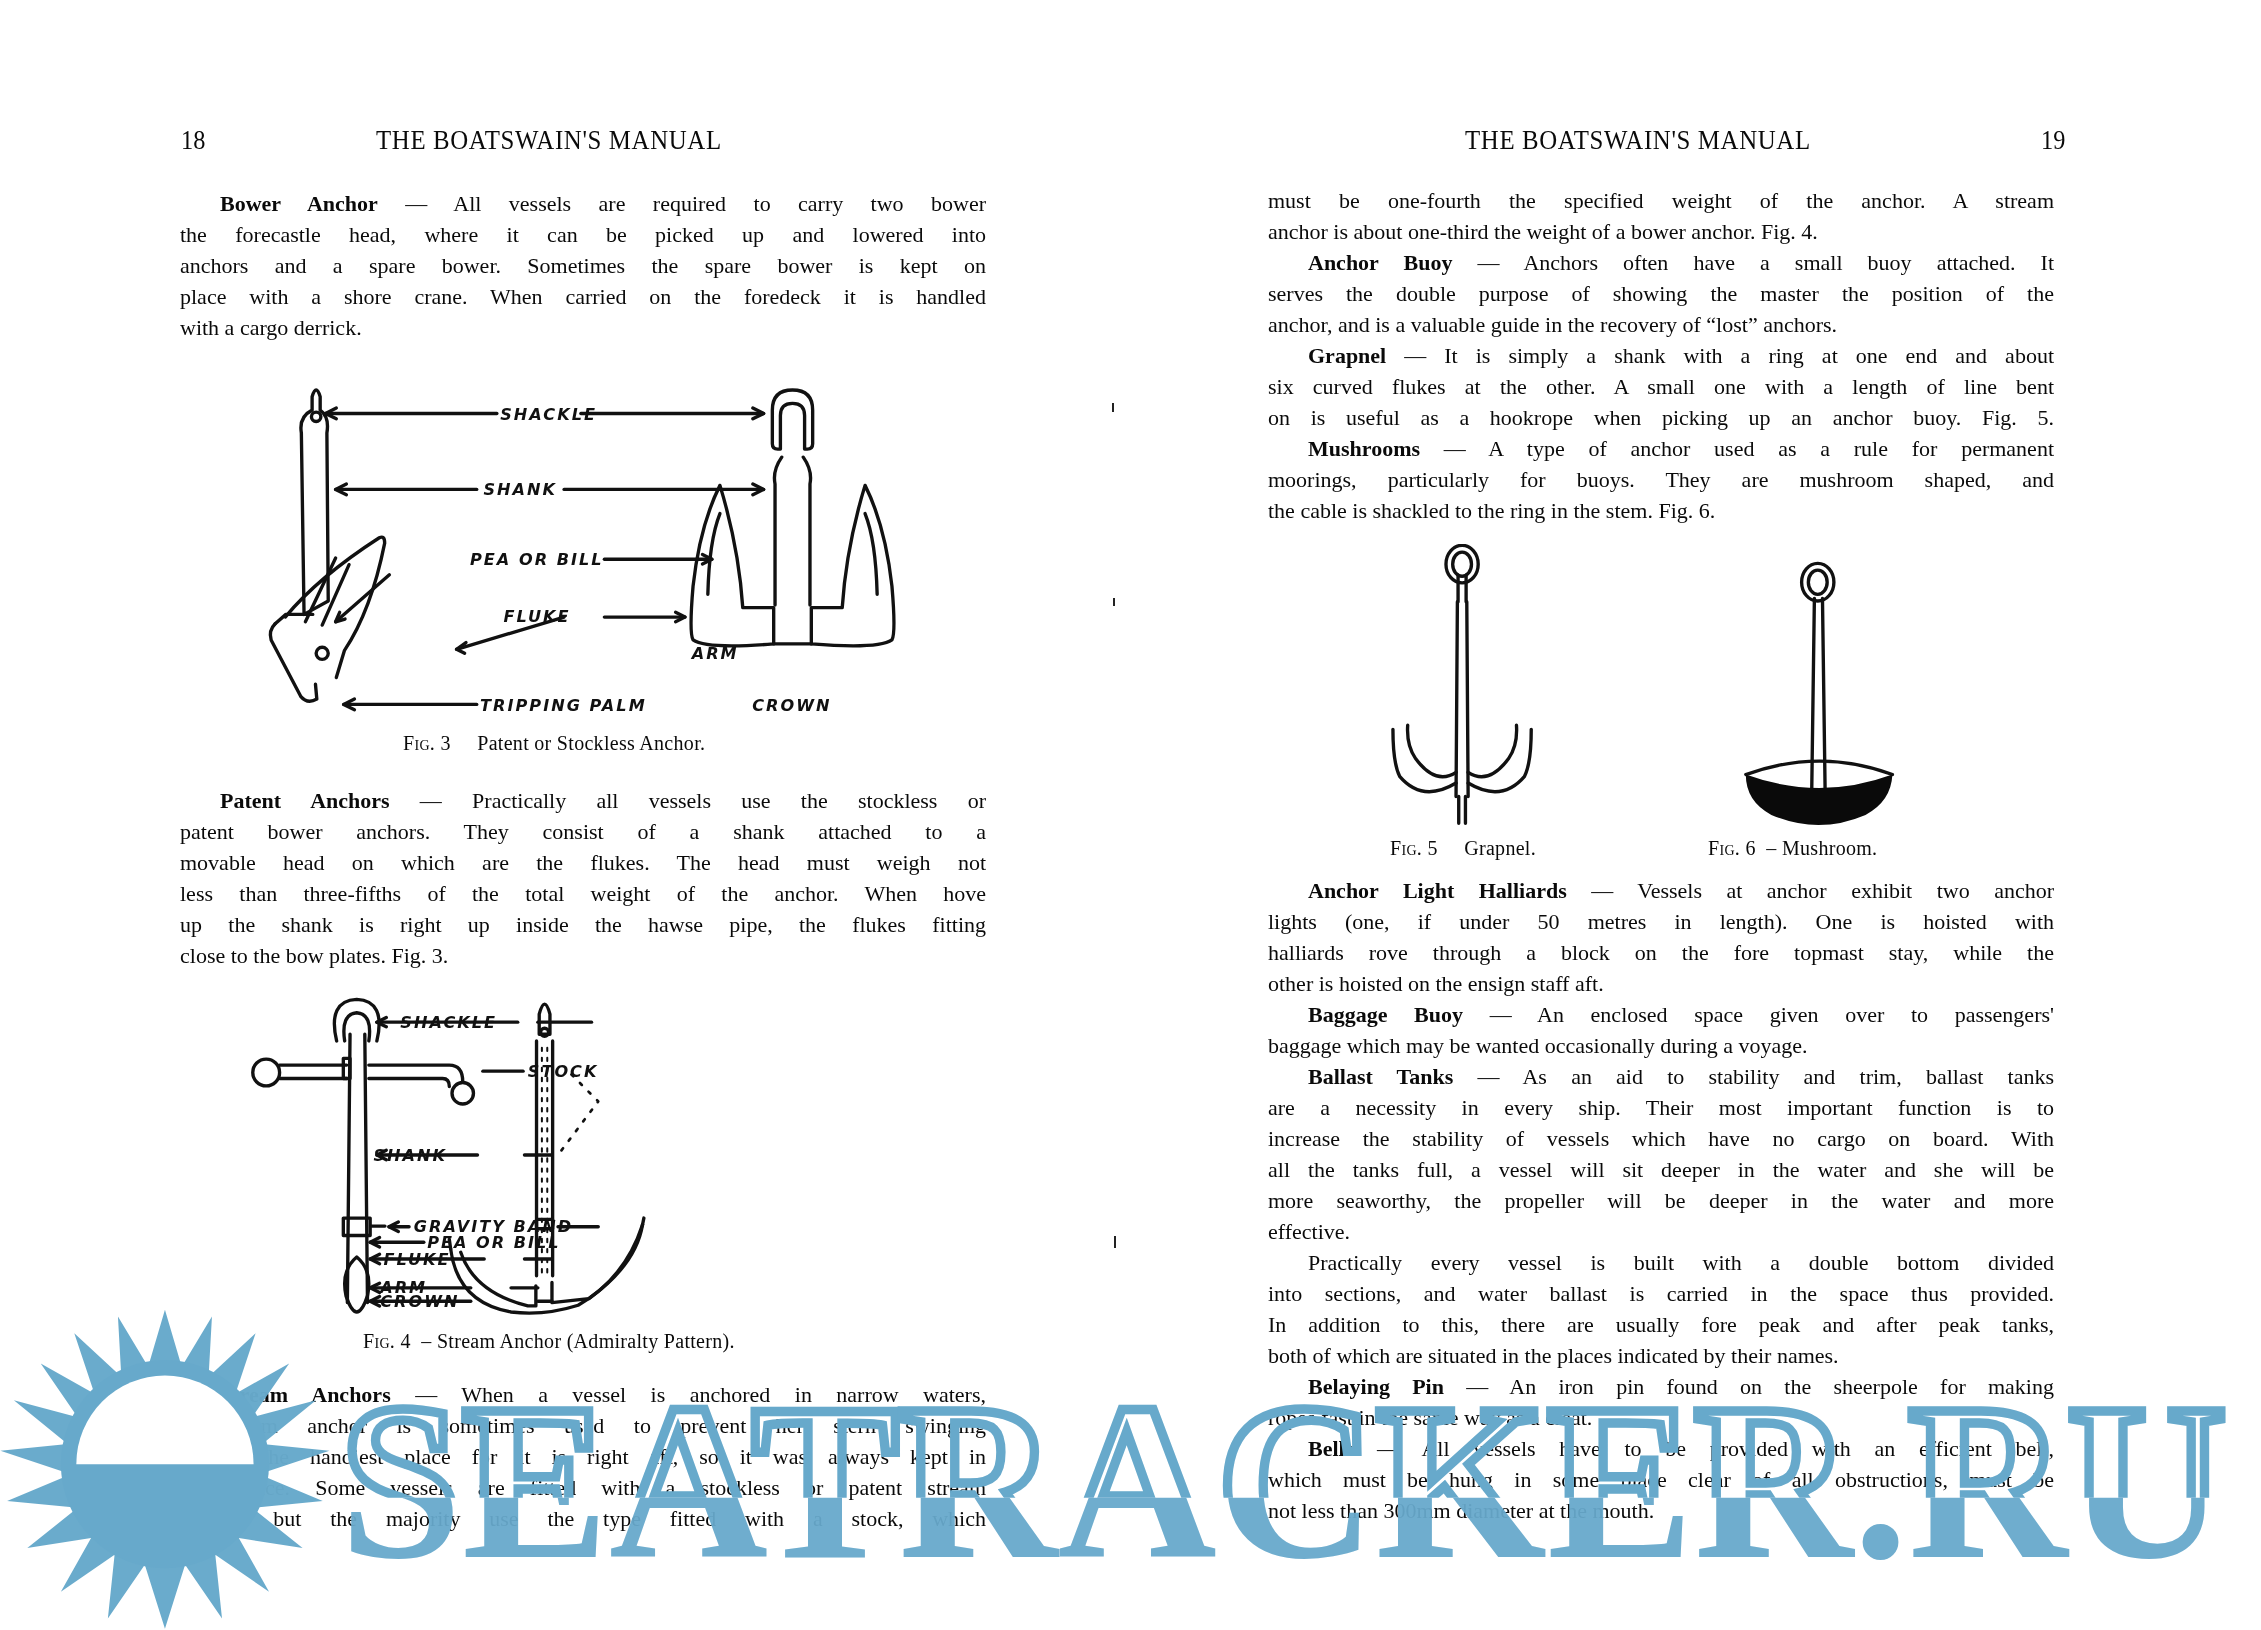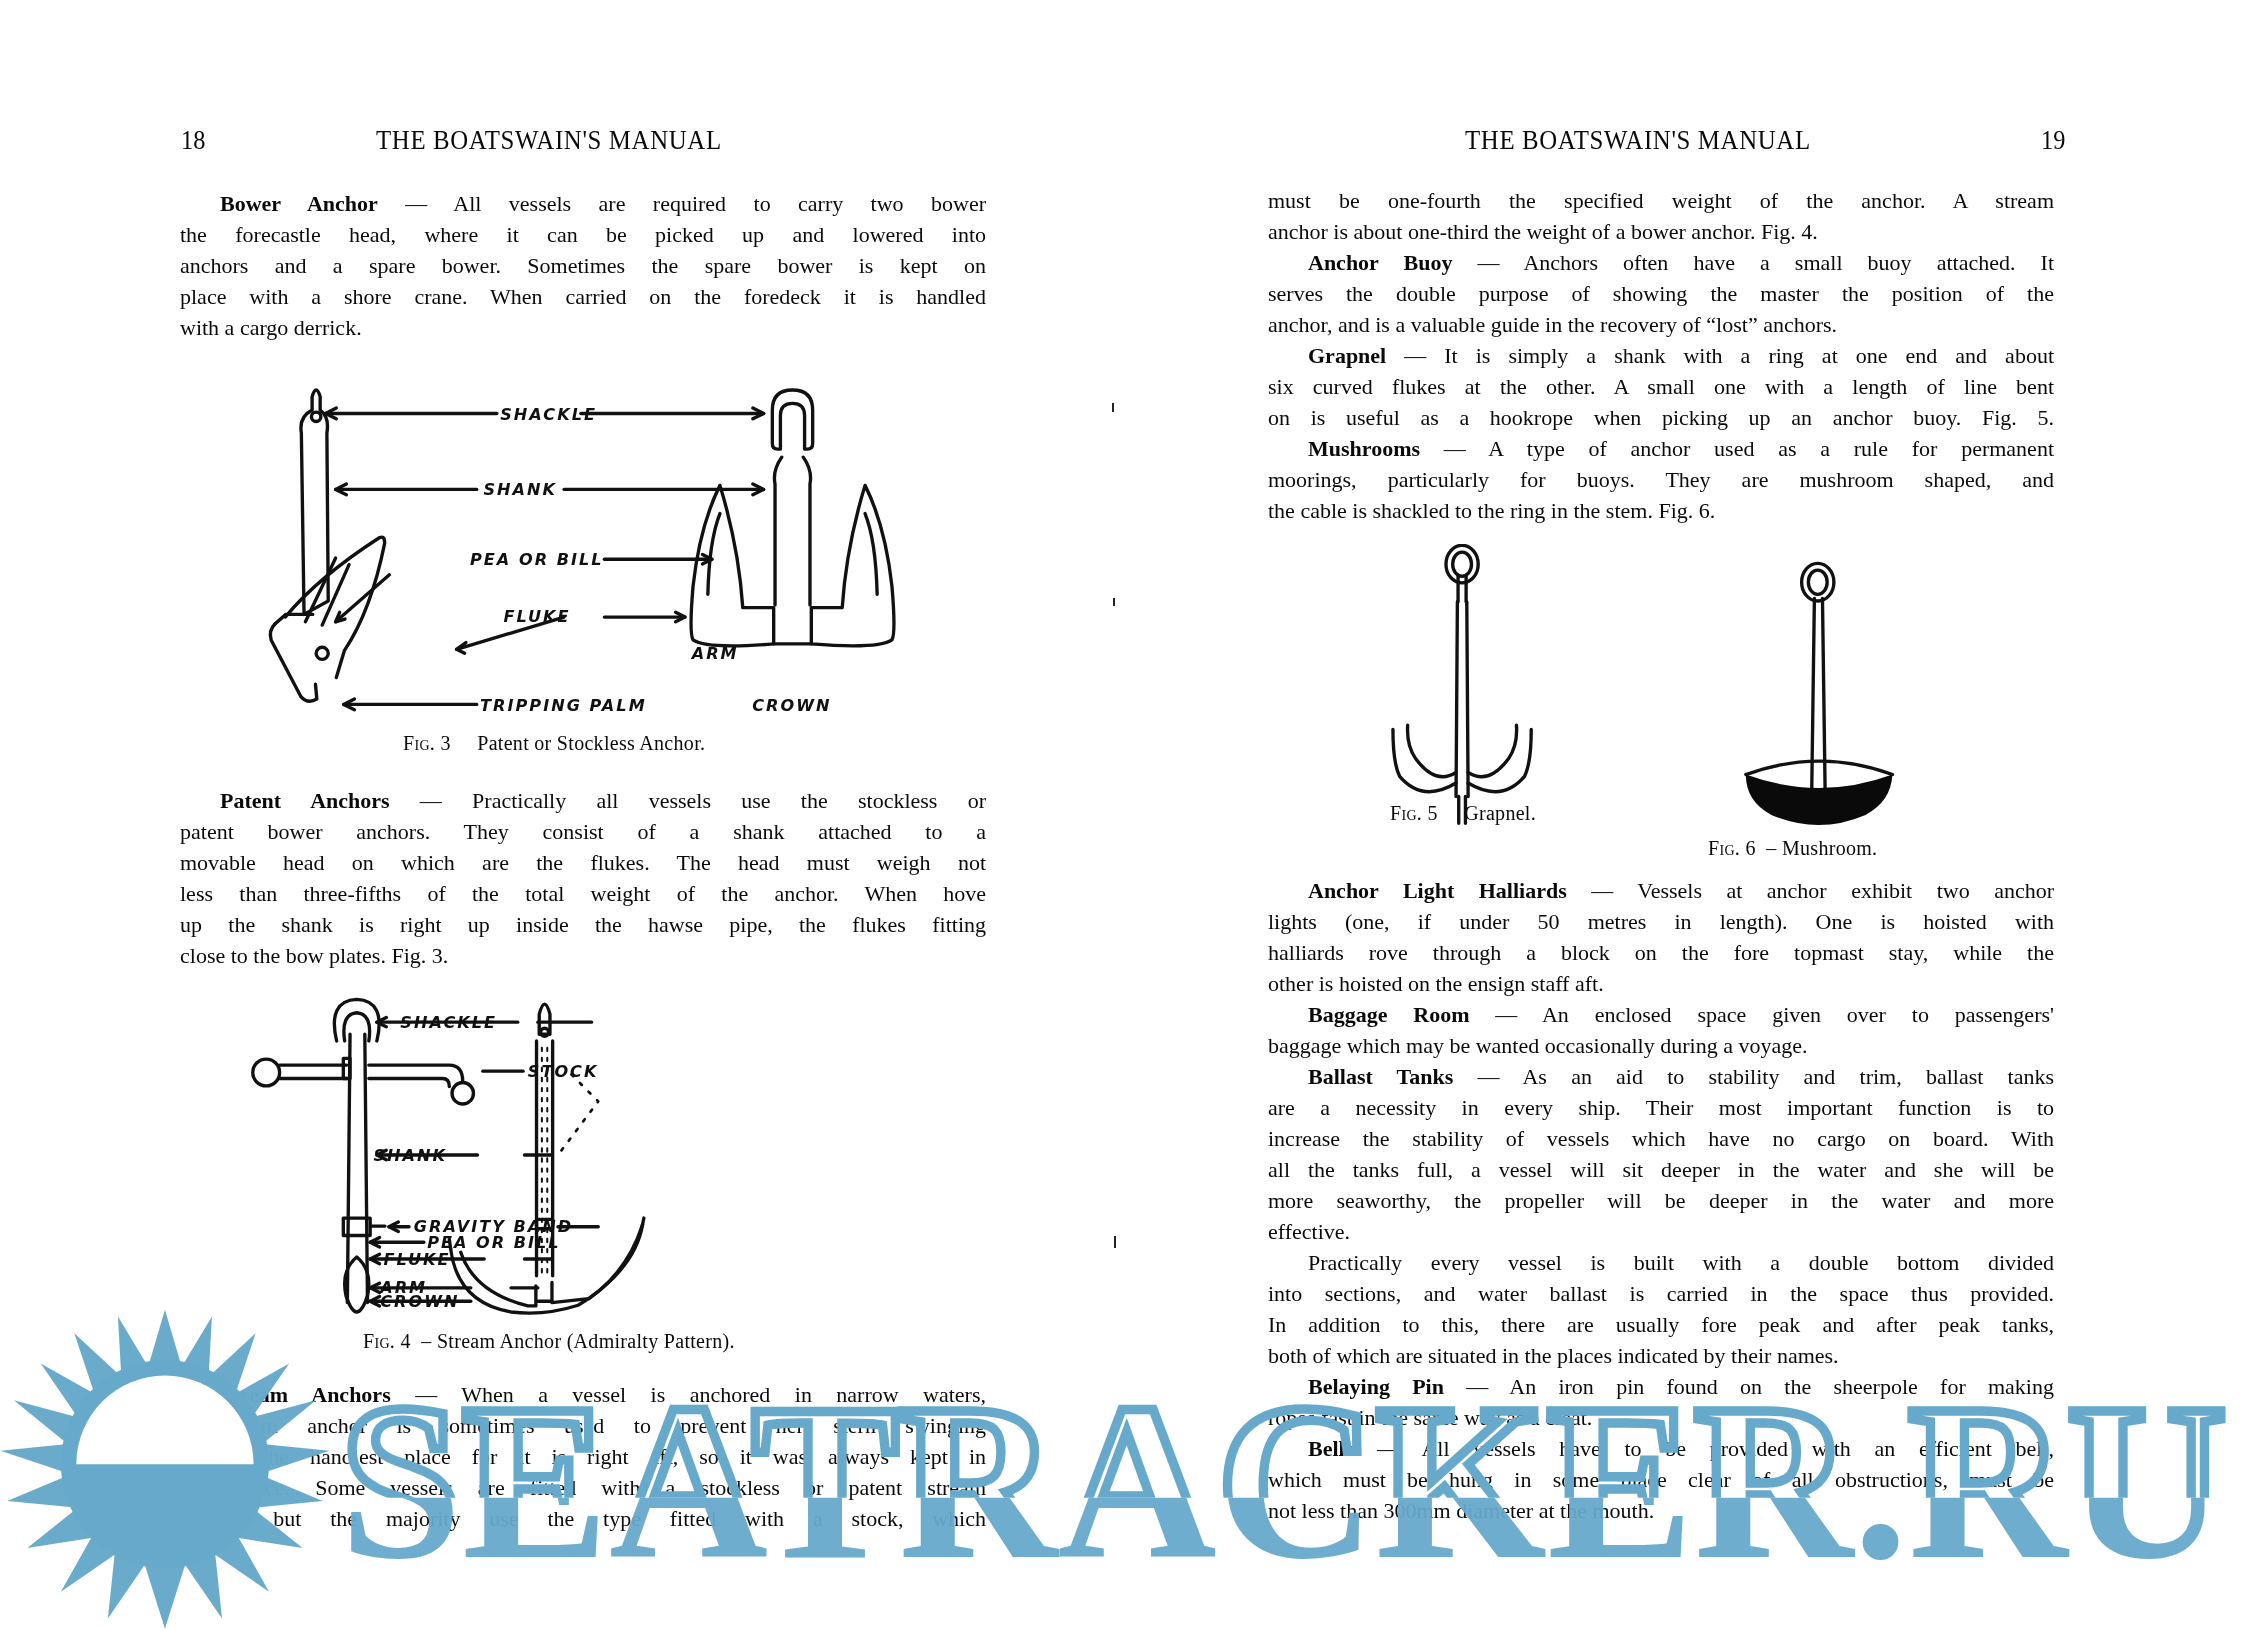--- a/index.html
+++ b/index.html
@@ -227,34 +227,34 @@
     <svg width="175" height="269" viewBox="0 0 260 400">
       <g fill="none" stroke="#111" stroke-width="5" stroke-linecap="round" stroke-linejoin="round">
         <ellipse cx="117" cy="36" rx="24" ry="28"></ellipse>
         <ellipse cx="117" cy="36" rx="14" ry="18"></ellipse>
         <path d="M112 60 l-4 290 M124 60 l4 290"></path>
         <path d="M10 322 q110 -40 218 0"></path>
       </g>
       <path d="M10 322 q110 40 218 0 q-2 40 -40 60 q-70 30 -140 0 q-38 -20 -38 -60z" fill="#0a0a0a"></path>
     </svg>
   </div>
-  <div class="caption" style="left:259px; top:802px;text-align:right;">
+  <div class="caption" style="left:259px; top:837px;text-align:right;">
     <span class="fig">Fig. 5</span>&nbsp;&nbsp;&nbsp;&nbsp;&nbsp;<span>Grapnel.</span>
   </div>
   <div class="caption" style="left:577px; top:837px;">
     <span class="fig">Fig. 6</span>&nbsp;&nbsp;<span>– Mushroom.</span>
   </div>
 
   <div class="textblock" style="left:137px; top:875px; width:786px;">
     <span class="line indent"><span class="term">Anchor Light Halliards</span><span> — Vessels at anchor exhibit two anchor</span></span>
     <span class="line">lights (one, if under 50 metres in length). One is hoisted with</span>
     <span class="line">halliards rove through a block on the fore topmast stay, while the</span>
     <span class="line last">other is hoisted on the ensign staff aft.</span>
 
-    <span class="line indent"><span class="term">Baggage Room</span><span> — An enclosed space given over to passengers'</span></span>
+    <span class="line indent"><span class="term">Baggage Buoy</span><span> — An enclosed space given over to passengers'</span></span>
     <span class="line last">baggage which may be wanted occasionally during a voyage.</span>
 
     <span class="line indent"><span class="term">Ballast Tanks</span><span> — As an aid to stability and trim, ballast tanks</span></span>
     <span class="line">are a necessity in every ship. Their most important function is to</span>
     <span class="line">increase the stability of vessels which have no cargo on board. With</span>
     <span class="line">all the tanks full, a vessel will sit deeper in the water and she will be</span>
     <span class="line">more seaworthy, the propeller will be deeper in the water and more</span>
     <span class="line last">effective.</span>
     <span class="line indent">Practically every vessel is built with a double bottom divided</span>
     <span class="line">into sections, and water ballast is carried in the space thus provided.</span>

